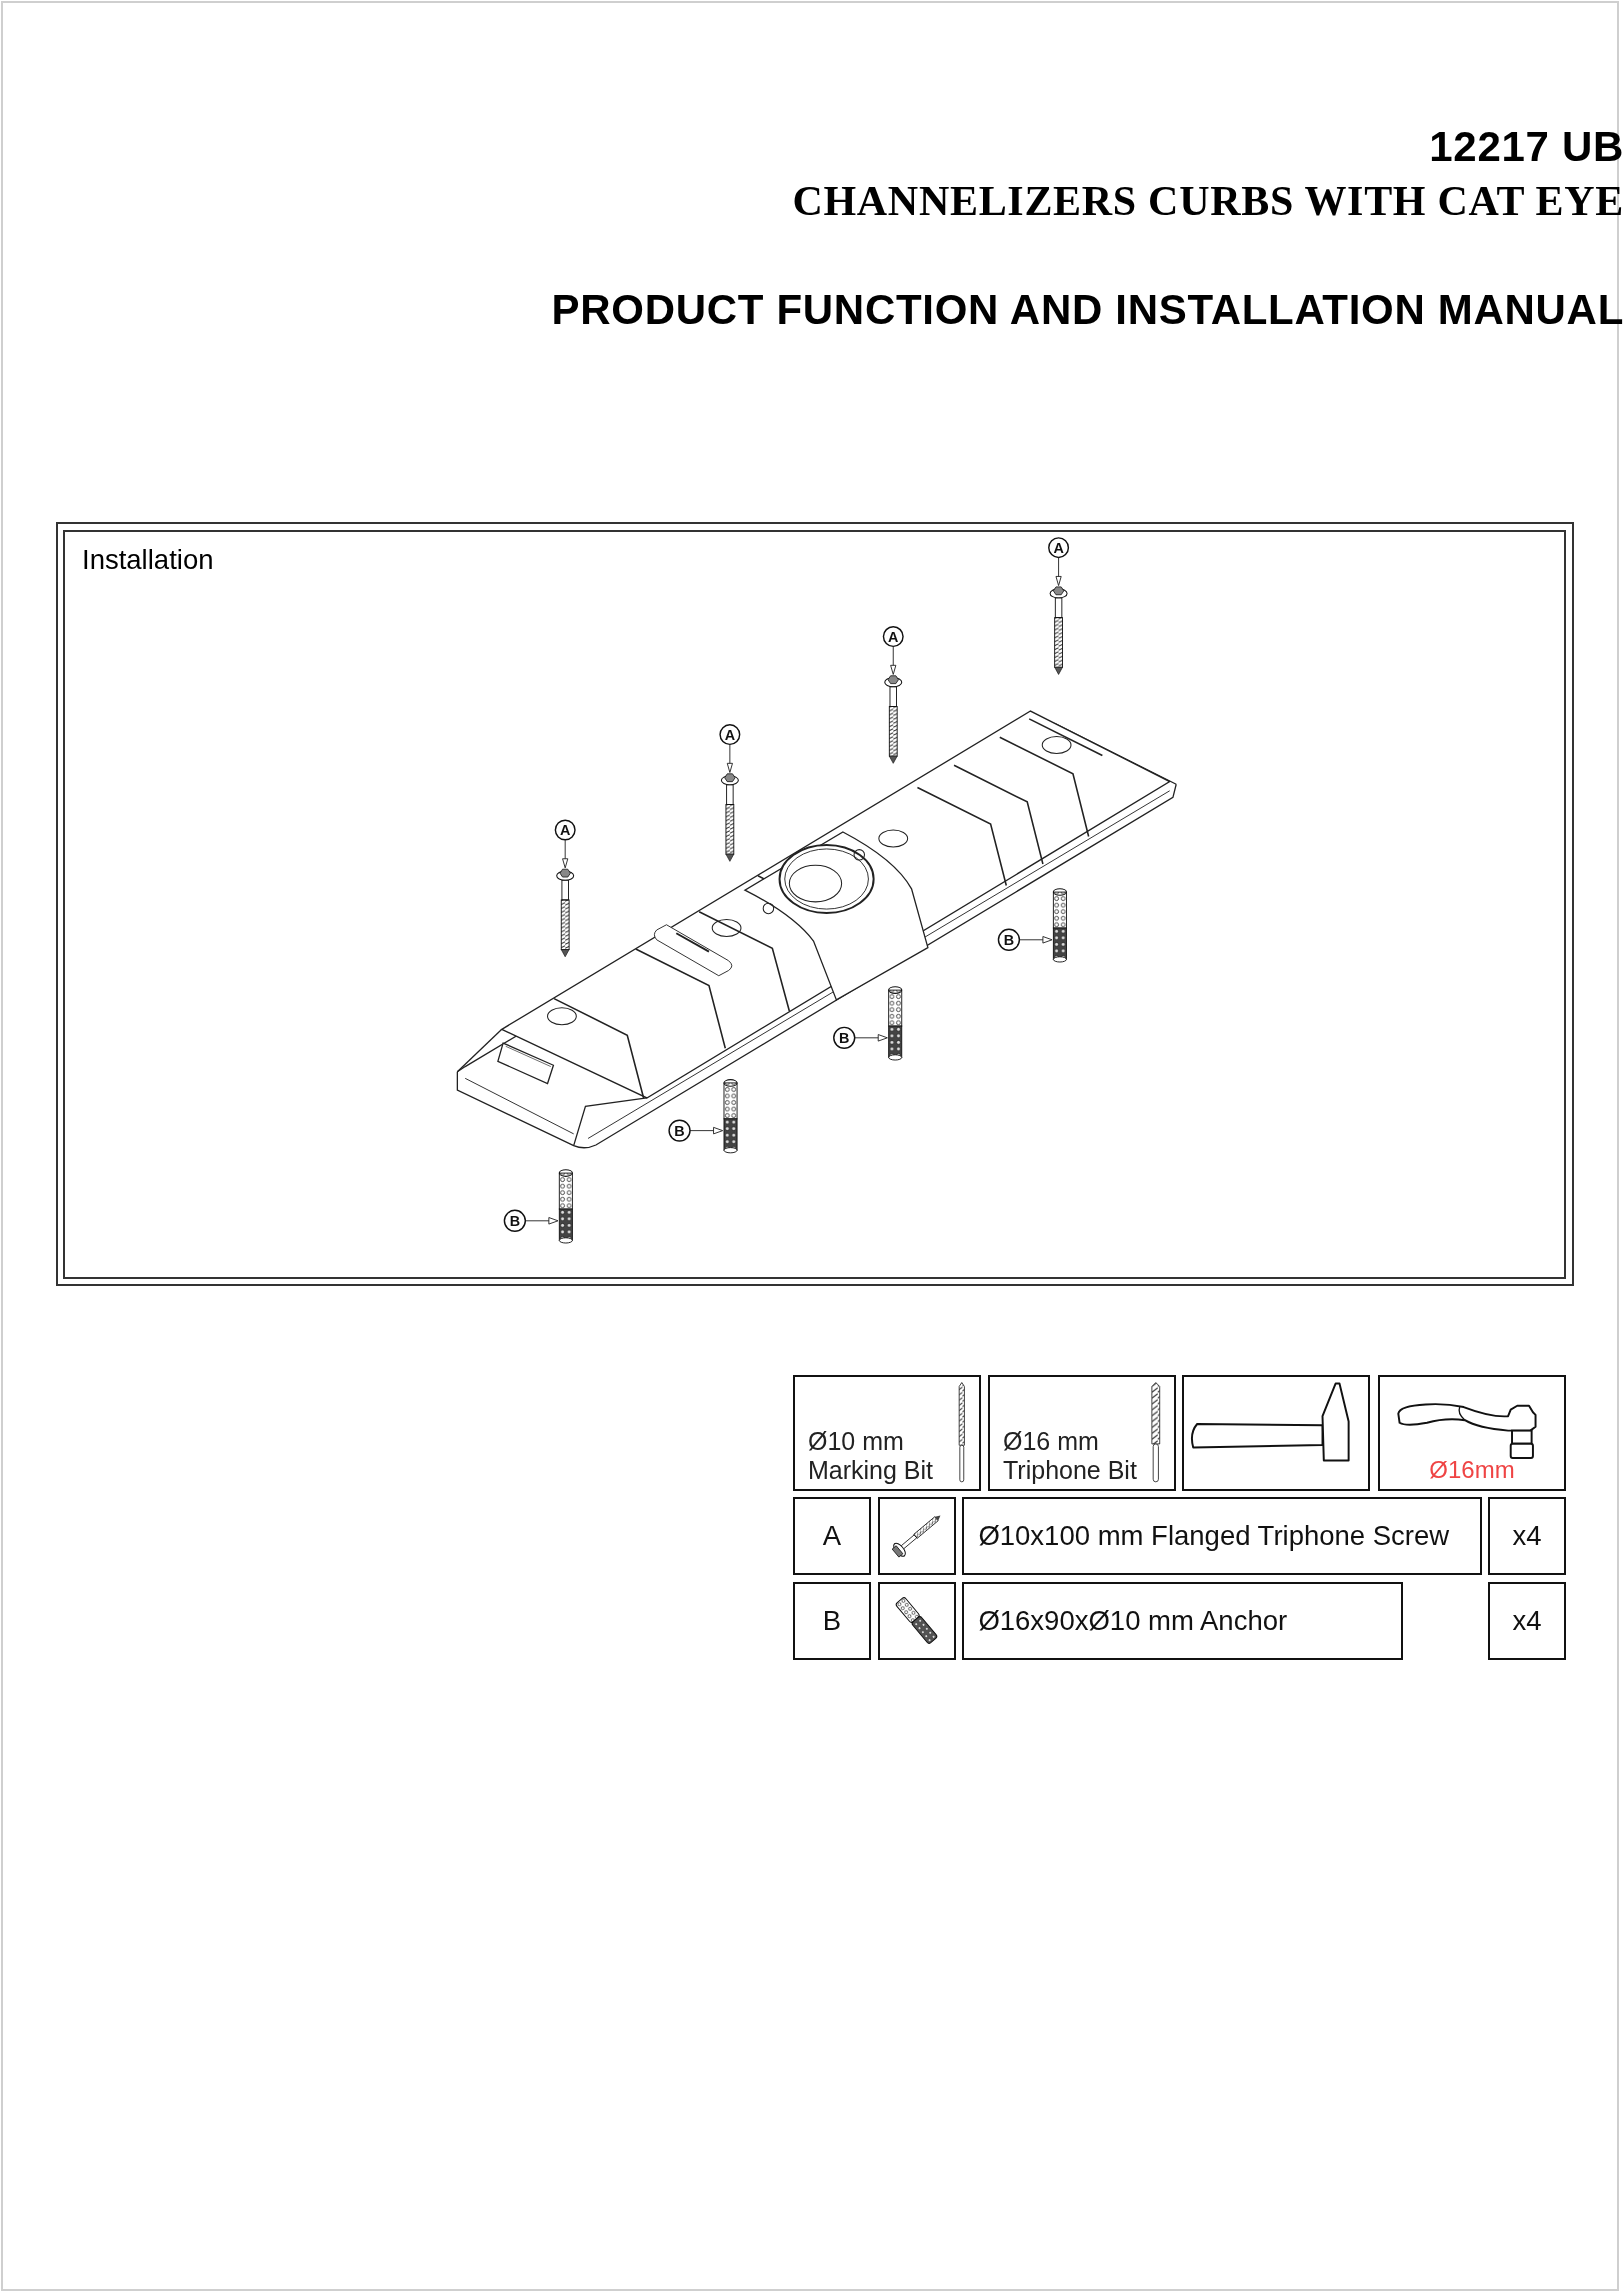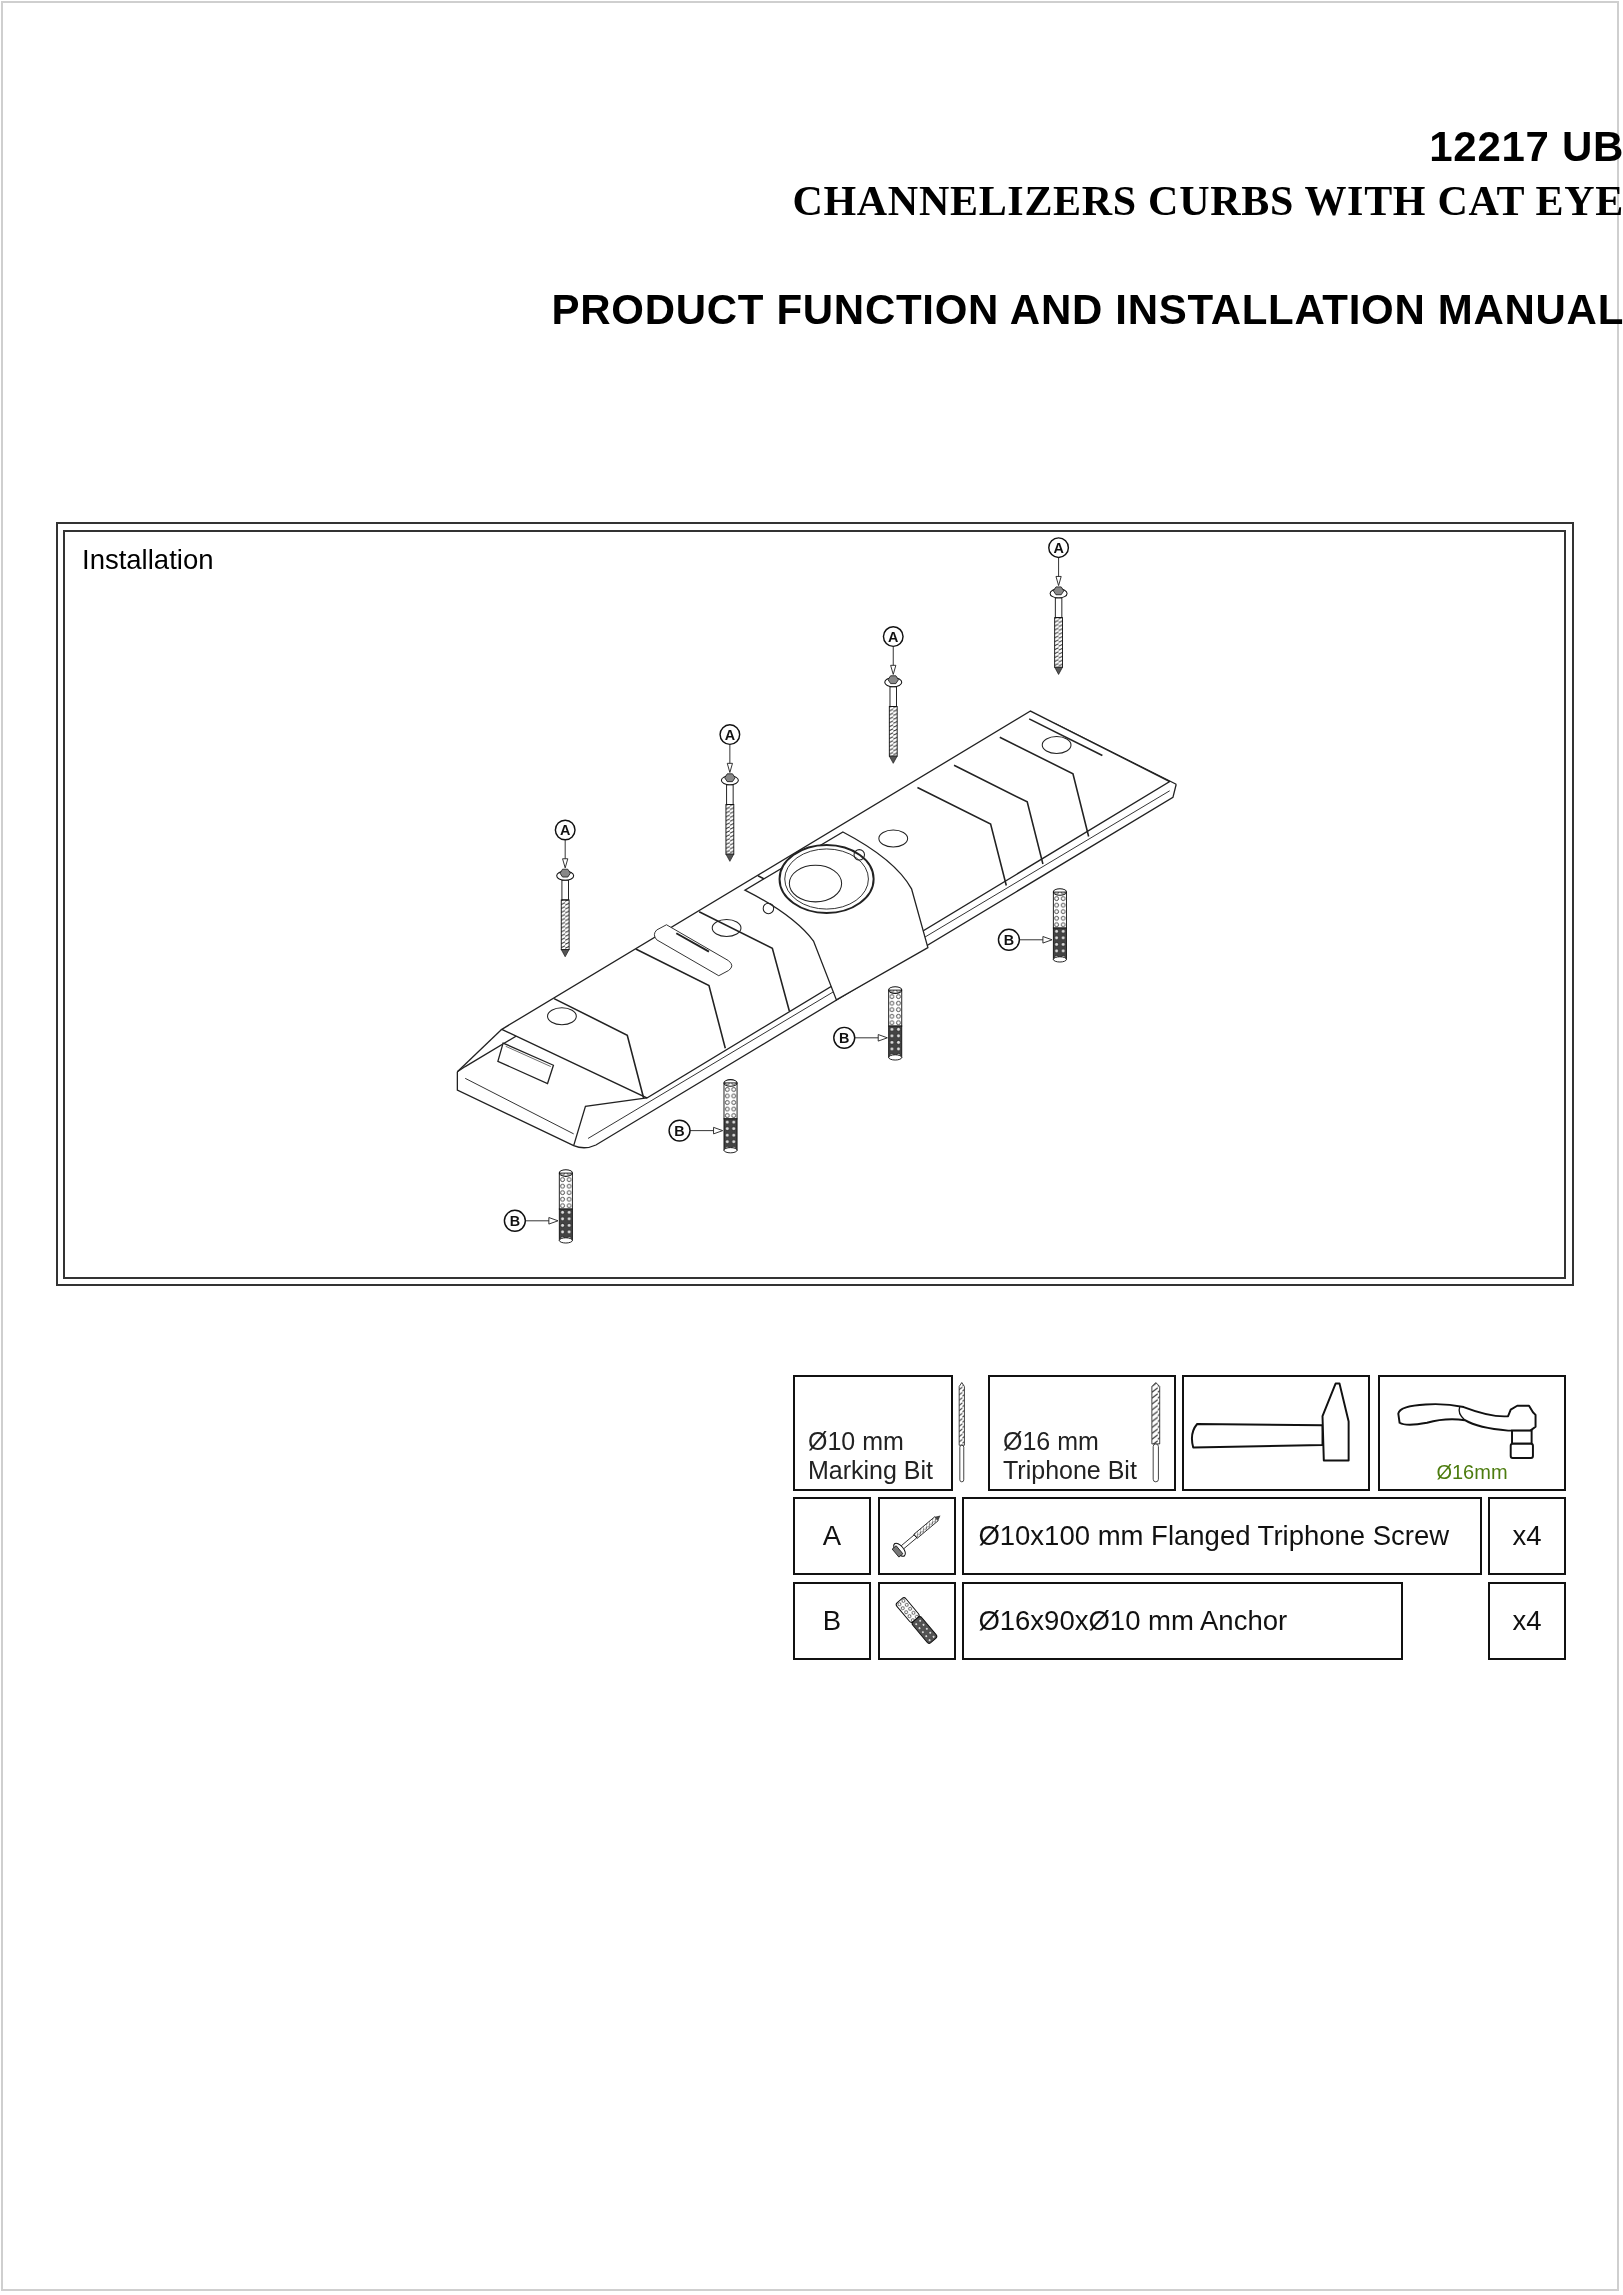--- a/index.html
+++ b/index.html
@@ -19,21 +19,21 @@
                      border: 2px solid #333; box-sizing: border-box; }
     .install-label { position: absolute; left: 82px; top: 543px; font-size: 27.5px; line-height: 33px; color: #000000; }
     .install-drawing { position: absolute; left: 65px; top: 532px; width: 1499px; height: 745px; }
 
     .cell { position: absolute; border: 2.6px solid #111; box-sizing: border-box; background: #fff; }
     .tool-text { position: absolute; left: 13px; bottom: 3.9px; font-size: 25px; line-height: 29px; color: #222; }
     .center-text { position: absolute; left: 0; right: 0; top: 0; bottom: 0; display: flex;
                    align-items: center; justify-content: center; font-size: 27.5px; color: #111; }
     .desc-text { position: absolute; left: 14.4px; top: 0; bottom: 0; display: flex; align-items: center;
                  font-size: 27.5px; color: #111; white-space: nowrap; }
-    .wrench-text { position: absolute; left: 0; right: 0; bottom: 5.2px; text-align: center; font-size: 20px; color: #4d7c0f; }
+    .wrench-text { position: absolute; left: 0; right: 0; bottom: 5.2px; text-align: center; font-size: 24px; color: #ef4444; }
     svg { display: block; }
   </style>
 </head>
 <body>
 
 <div class="page-border"></div>
 
 <div class="title t1">12217 UB</div>
 <div class="title t2">CHANNELIZERS CURBS WITH CAT EYE</div>
 <div class="title t3">PRODUCT FUNCTION AND INSTALLATION MANUAL</div>
@@ -139,21 +139,21 @@
       <use href="#anchorB" x="1118" y="1712"></use>
     </g>
   <g>
       <use href="#anchorB" x="1370" y="1570"></use>
     </g>
   <g>
       <use href="#anchorB" x="1622" y="1420"></use>
     </g>
 </svg>
 
-<div class="cell" style="left:793px; top:1375px; width:160px; height:116px;">
+<div class="cell" style="left:793px; top:1375px; width:188px; height:116px;">
   <svg width="19.6" height="105" style="position:absolute; left:157px; top:3.9px;" viewBox="0 0 30 160">
     <path d="M11 8 L15 2 L19 8 L19 98 L11 98 Z" fill="url(#thr2)" stroke="#333" stroke-width="1.4"></path>
     <defs>
         <pattern id="thr2" width="8" height="8" patternUnits="userSpaceOnUse">
           <path d="M0 7 L8 1" stroke="#333" stroke-width="1.6"></path>
         </pattern>
       </defs>
     <rect x="12" y="98" width="6" height="56" rx="3" fill="#fff" stroke="#333" stroke-width="1.4"></rect>
   </svg>
   <div class="tool-text">

